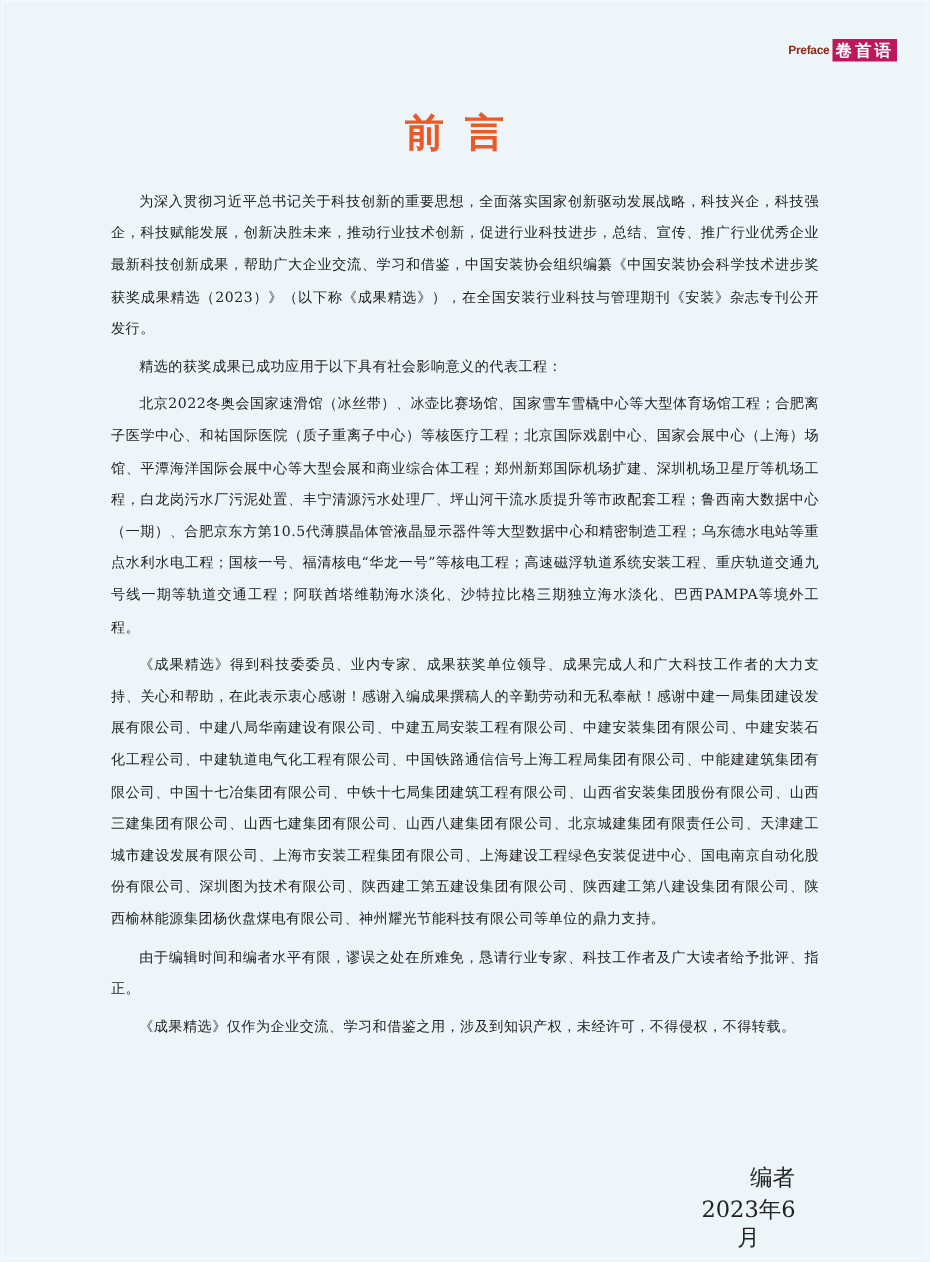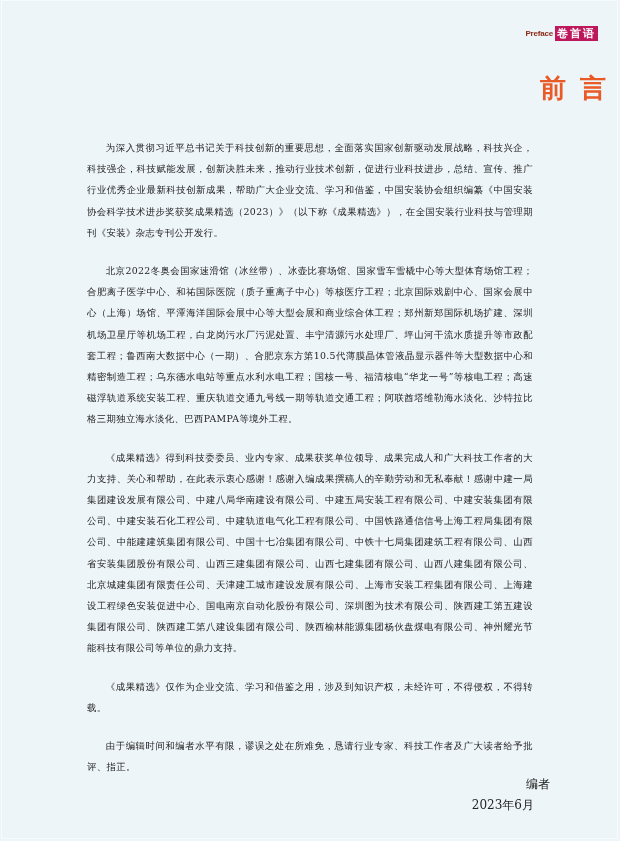--- a/index.html
+++ b/index.html
@@ -26,54 +26,55 @@
       letter-spacing: -0.2px;
     }
     .badge-cn {
       background: #be185d; color: #fff;
       font-family: "DejaVu Sans", sans-serif;
       font-weight: bold; font-size: 11px;
       padding: 1px 2px; letter-spacing: 2px; line-height: 13px;
     }
     .title {
       position: absolute; top: 71px; left: 0; width: 620px;
-      text-align: right;
+      text-align: center;
       font-family: "DejaVu Sans", sans-serif;
       font-weight: bold; font-size: 26px; color: #e95a26;
       letter-spacing: 14px;
     }
     .content {
       position: absolute; top: 120px; left: 70px; width: 480px;
       font-size: 9.4px;
       line-height: 21.2px;
       text-align: justify;
       letter-spacing: 0.35px;
     }
-    .content p { margin: 17px; text-indent: 2em; }
+    .content p { margin: 4px; text-indent: 2em; }
     .signature {
-      position: absolute; left: 480px; width: 70px; text-align: right;
-      font-size: 12px;
+      position: absolute; left: 480px; width: 70px; text-align: center;
+      font-size: 15px;
     }
     .sig-editor { top: 776px; }
     .sig-date { top: 797px; left: 464px; }
   </style>
 </head>
 <body>
 
 <div class="page-frame"></div>
 
 <div class="header-badge">
   <span class="badge-en">Preface</span>
   <span class="badge-cn">卷首语</span>
 </div>
 
 <div class="title">前言</div>
 
 <div class="content">
   <p>为深入贯彻习近平总书记关于科技创新的重要思想，全面落实国家创新驱动发展战略，科技兴企，科技强企，科技赋能发展，创新决胜未来，推动行业技术创新，促进行业科技进步，总结、宣传、推广行业优秀企业最新科技创新成果，帮助广大企业交流、学习和借鉴，中国安装协会组织编纂《中国安装协会科学技术进步奖获奖成果精选（2023）》（以下称《成果精选》），在全国安装行业科技与管理期刊《安装》杂志专刊公开发行。</p>
+  <p>精选的获奖成果已成功应用于以下具有社会影响意义的代表工程：</p>
   <p>北京2022冬奥会国家速滑馆（冰丝带）、冰壶比赛场馆、国家雪车雪橇中心等大型体育场馆工程；合肥离子医学中心、和祐国际医院（质子重离子中心）等核医疗工程；北京国际戏剧中心、国家会展中心（上海）场馆、平潭海洋国际会展中心等大型会展和商业综合体工程；郑州新郑国际机场扩建、深圳机场卫星厅等机场工程，白龙岗污水厂污泥处置、丰宁清源污水处理厂、坪山河干流水质提升等市政配套工程；鲁西南大数据中心（一期）、合肥京东方第10.5代薄膜晶体管液晶显示器件等大型数据中心和精密制造工程；乌东德水电站等重点水利水电工程；国核一号、福清核电“华龙一号”等核电工程；高速磁浮轨道系统安装工程、重庆轨道交通九号线一期等轨道交通工程；阿联酋塔维勒海水淡化、沙特拉比格三期独立海水淡化、巴西PAMPA等境外工程。</p>
   <p>《成果精选》得到科技委委员、业内专家、成果获奖单位领导、成果完成人和广大科技工作者的大力支持、关心和帮助，在此表示衷心感谢！感谢入编成果撰稿人的辛勤劳动和无私奉献！感谢中建一局集团建设发展有限公司、中建八局华南建设有限公司、中建五局安装工程有限公司、中建安装集团有限公司、中建安装石化工程公司、中建轨道电气化工程有限公司、中国铁路通信信号上海工程局集团有限公司、中能建建筑集团有限公司、中国十七冶集团有限公司、中铁十七局集团建筑工程有限公司、山西省安装集团股份有限公司、山西三建集团有限公司、山西七建集团有限公司、山西八建集团有限公司、北京城建集团有限责任公司、天津建工城市建设发展有限公司、上海市安装工程集团有限公司、上海建设工程绿色安装促进中心、国电南京自动化股份有限公司、深圳图为技术有限公司、陕西建工第五建设集团有限公司、陕西建工第八建设集团有限公司、陕西榆林能源集团杨伙盘煤电有限公司、神州耀光节能科技有限公司等单位的鼎力支持。</p>
+  <p>由于编辑时间和编者水平有限，谬误之处在所难免，恳请行业专家、科技工作者及广大读者给予批评、指正。</p>
   <p>《成果精选》仅作为企业交流、学习和借鉴之用，涉及到知识产权，未经许可，不得侵权，不得转载。</p>
-  <p>由于编辑时间和编者水平有限，谬误之处在所难免，恳请行业专家、科技工作者及广大读者给予批评、指正。</p>
 </div>
 
 <div class="signature sig-editor">编者</div>
 <div class="signature sig-date">2023年6月</div>
 
 </body></html>

